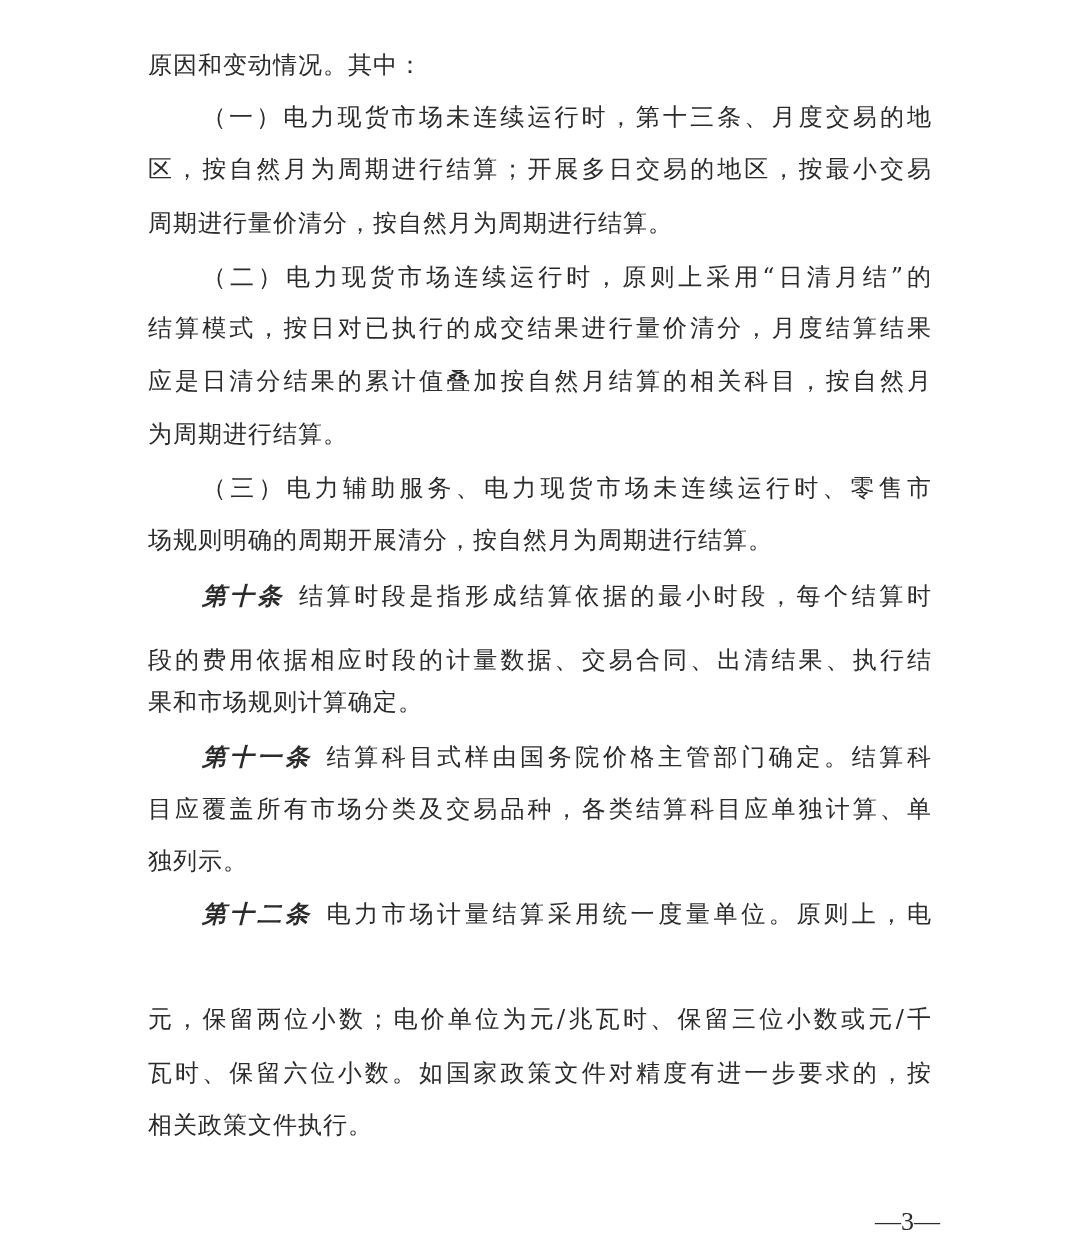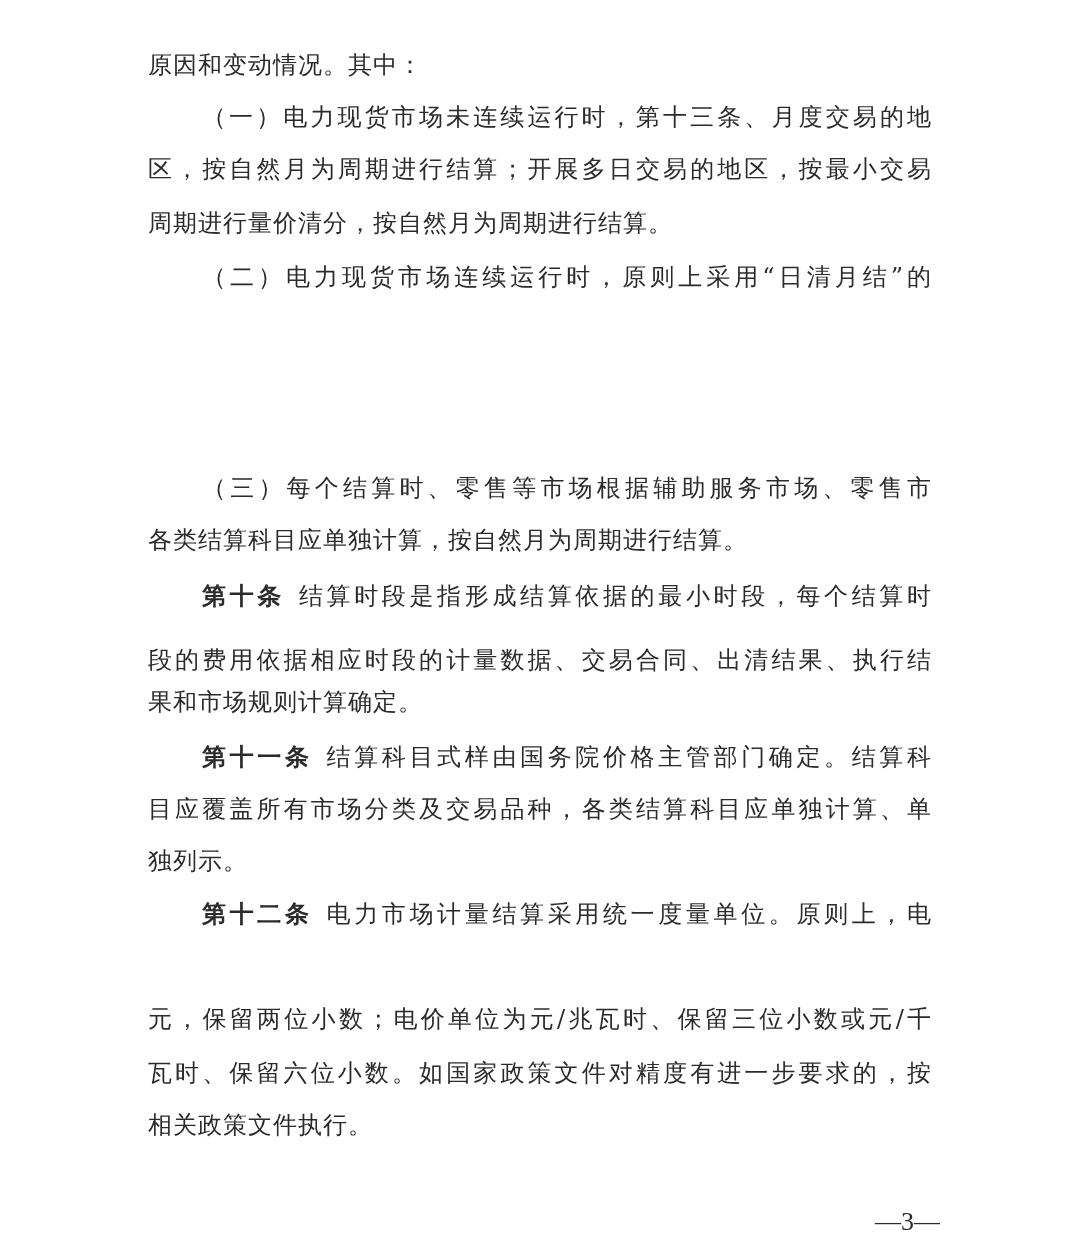--- a/index.html
+++ b/index.html
@@ -13,44 +13,47 @@
   .line {
     position: absolute; left: 148px; width: 784px;
     height: 40px; line-height: 40px;
     font-size: 24px; white-space: nowrap;
     text-align: justify; text-align-last: justify;
     letter-spacing: 1px;
     margin-top: 20px;
   }
   .line.last { text-align-last: left; }
   .line.indent { left: 202px; width: 730px; }
-  .article-no { font-weight: bold; letter-spacing: 1px; margin-right: 14px; }
+  .article-no { font-weight: bold; letter-spacing: 1px; margin-right: 14px; font-style: italic; }
   .footer {
     position: absolute; left: 850px; top: 1204px; width: 90px;
     height: 36px; line-height: 36px;
     font-size: 26px; text-align: right;
     font-family: "Liberation Serif", "DejaVu Serif", serif;
     color: #2b2b2b;
   }
 </style>
 </head>
 <body>
 
 <div class="page">
 
   <div class="line last" style="top:25px">原因和变动情况。其中：</div>
 
   <div class="line indent" style="top:77px">（一）电力现货市场未连续运行时，第十三条、月度交易的地</div>
   <div class="line" style="top:129px">区，按自然月为周期进行结算；开展多日交易的地区，按最小交易</div>
   <div class="line last" style="top:183px">周期进行量价清分，按自然月为周期进行结算。</div>
 
   <div class="line indent" style="top:237px">（二）电力现货市场连续运行时，原则上采用“日清月结”的</div>
+  <div class="line" style="top:288px">结算模式，按日对已执行的成交结果进行量价清分，月度结算结果</div>
+  <div class="line" style="top:341px">应是日清分结果的累计值叠加按自然月结算的相关科目，按自然月</div>
+  <div class="line last" style="top:394px">为周期进行结算。</div>
 
-  <div class="line indent" style="top:448px">（三）每个结算时、零售等市场根据辅助服务市场、零售市</div>
-  <div class="line last" style="top:500px">各类结算科目应单独计算，按自然月为周期进行结算。</div>
+  <div class="line indent" style="top:448px">（三）电力辅助服务、电力现货市场未连续运行时、零售市</div>
+  <div class="line last" style="top:500px">场规则明确的周期开展清分，按自然月为周期进行结算。</div>
 
   <div class="line indent" style="top:556px"><span class="article-no">第十条</span><span>结算时段是指形成结算依据的最小时段，每个结算时</span></div>
   <div class="line" style="top:620px">段的费用依据相应时段的计量数据、交易合同、出清结果、执行结</div>
   <div class="line last" style="top:662px">果和市场规则计算确定。</div>
 
   <div class="line indent" style="top:717px"><span class="article-no">第十一条</span><span>结算科目式样由国务院价格主管部门确定。结算科</span></div>
   <div class="line" style="top:769px">目应覆盖所有市场分类及交易品种，各类结算科目应单独计算、单</div>
   <div class="line last" style="top:821px">独列示。</div>
 
   <div class="line indent" style="top:874px"><span class="article-no">第十二条</span><span>电力市场计量结算采用统一度量单位。原则上，电</span></div>

